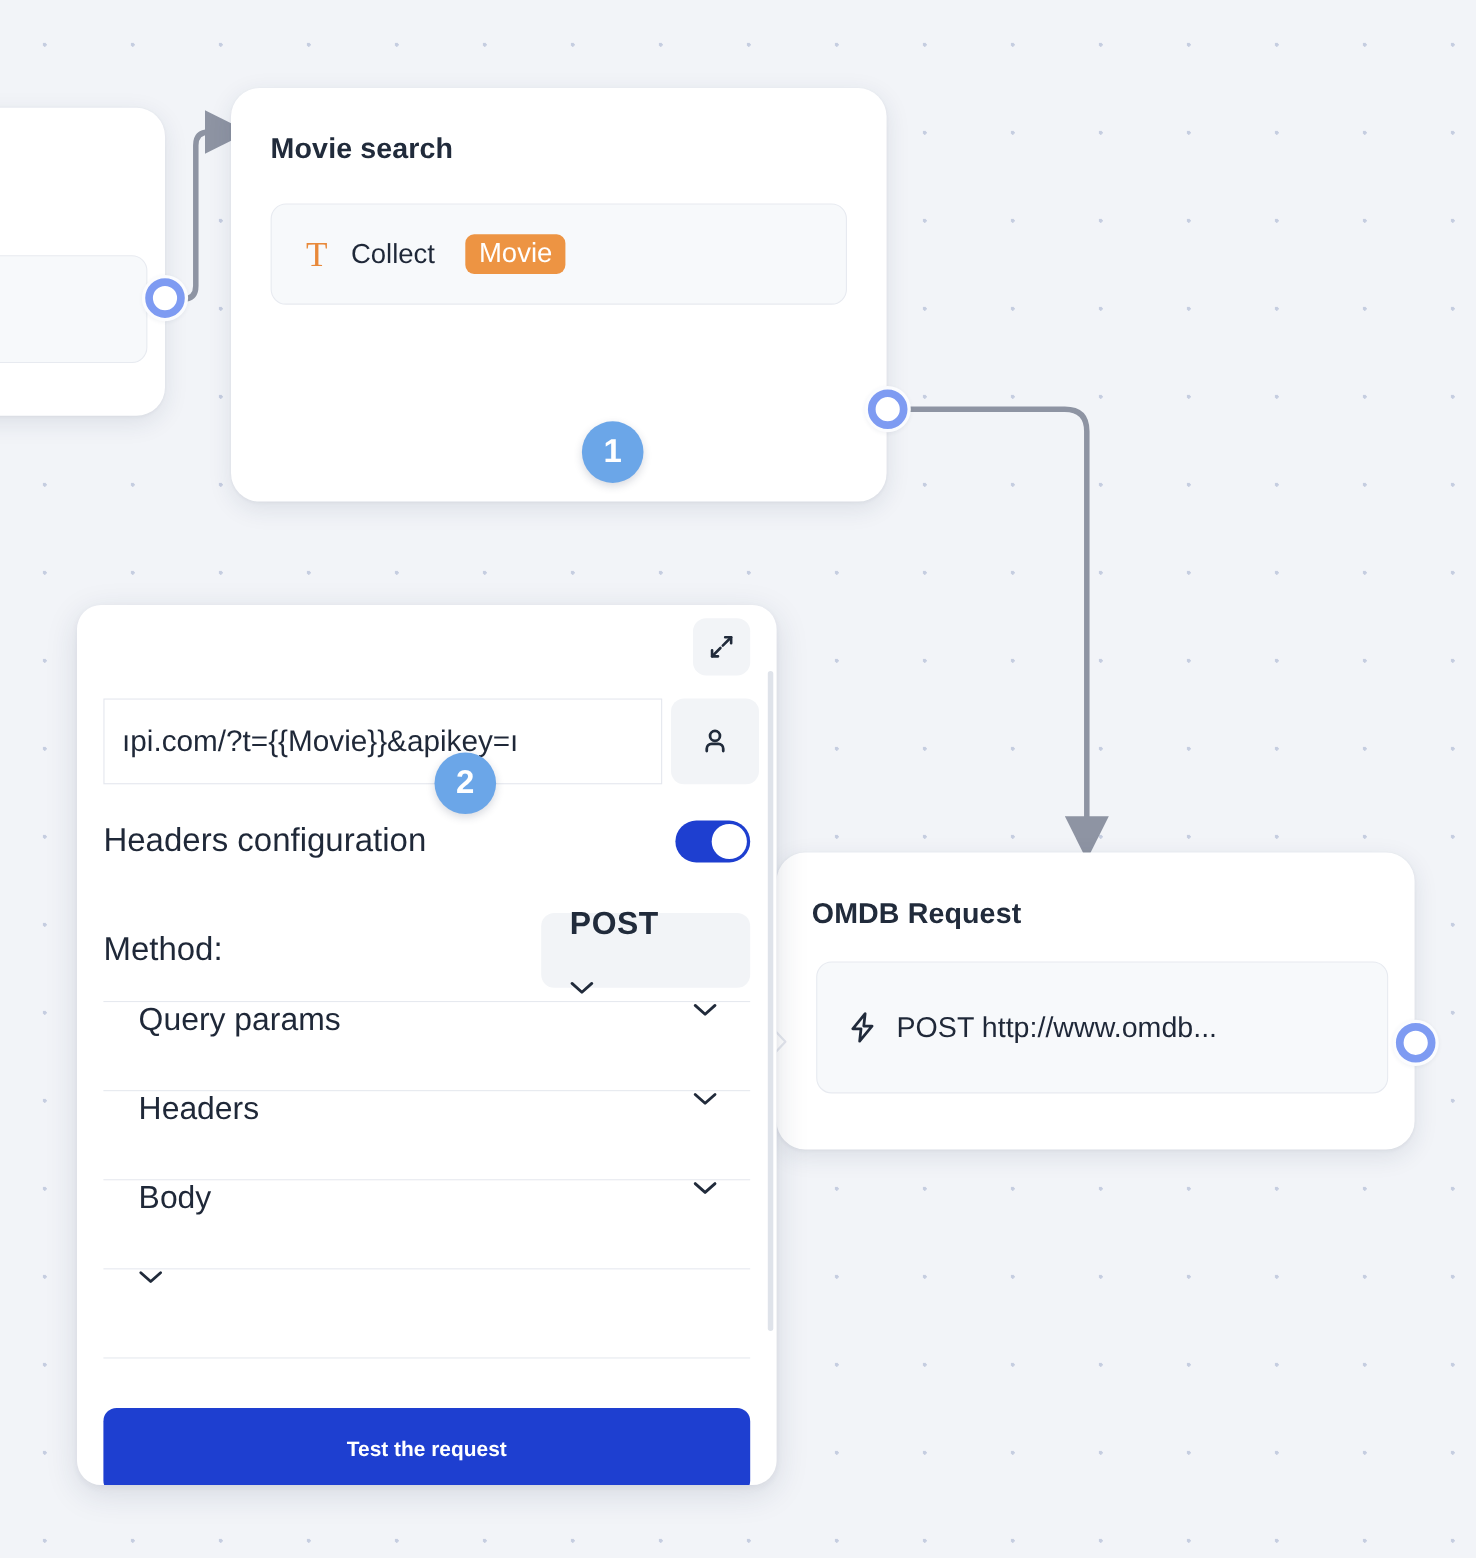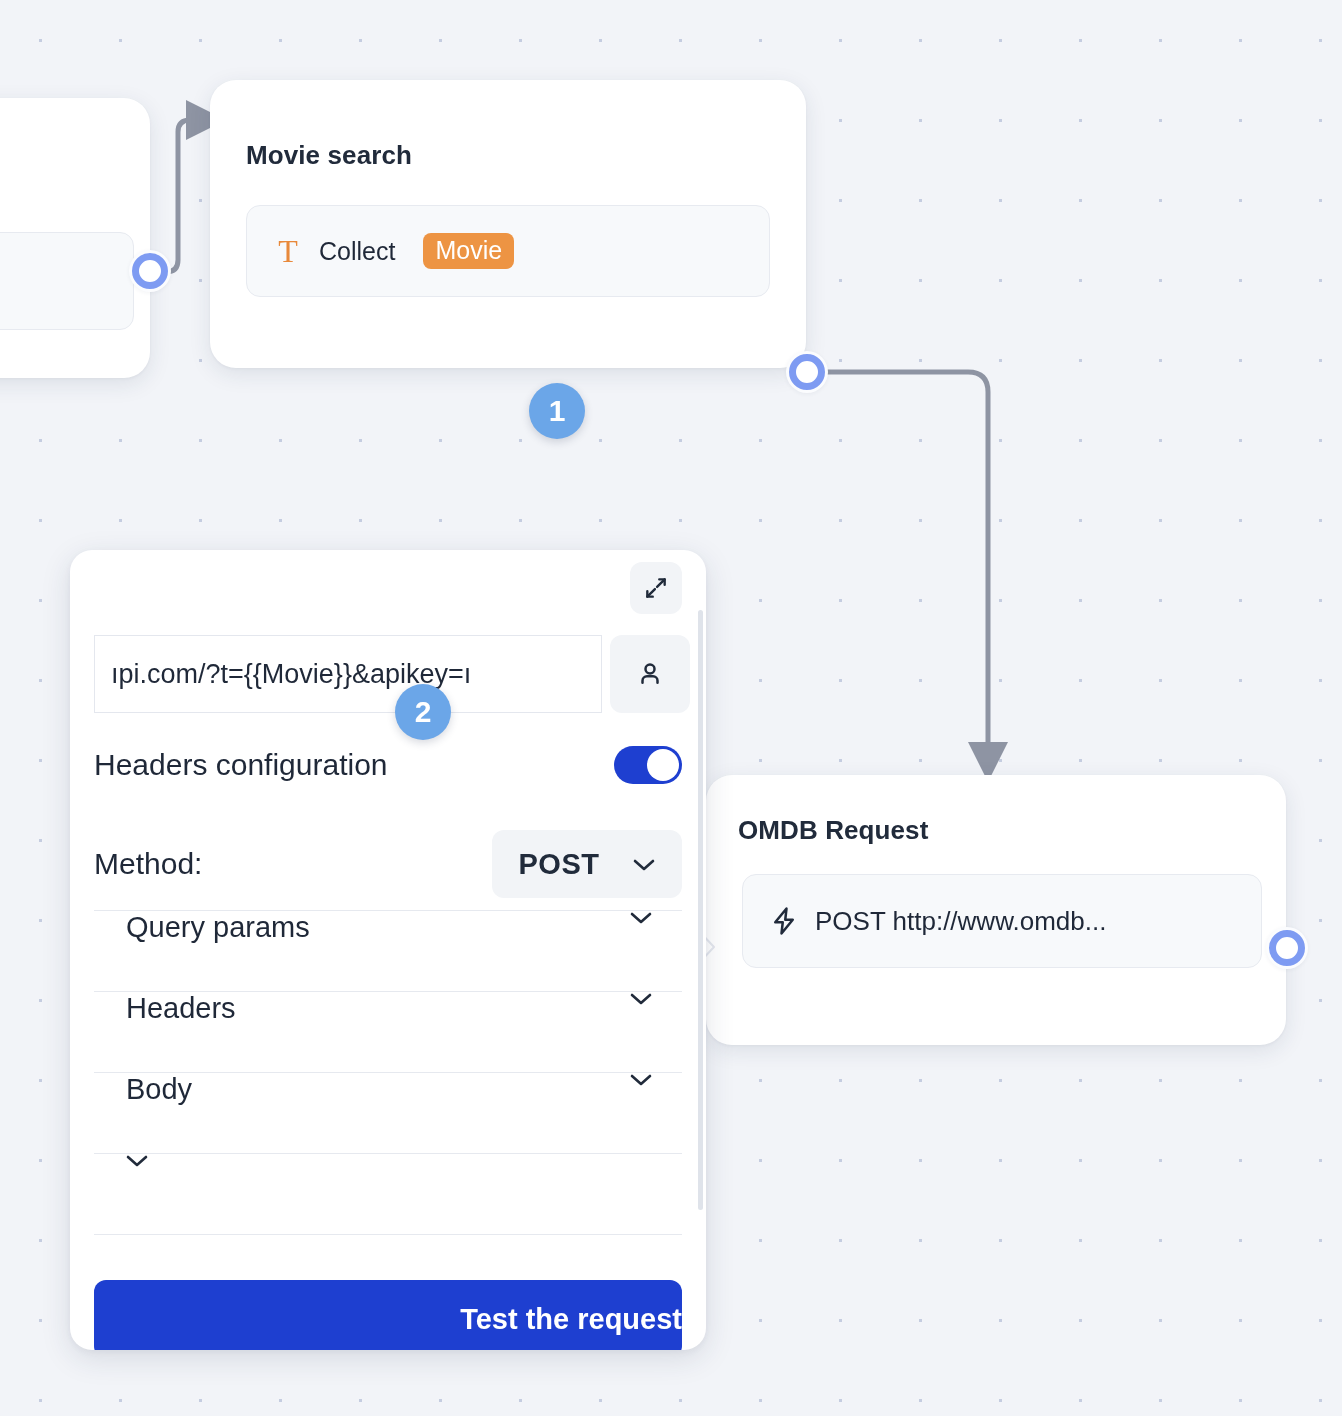--- a/index.html
+++ b/index.html
@@ -60,22 +60,22 @@
     border-radius: 14px;
     font-size: 25px;
     color: #1f2838;
   }
 
   
   #node-movie-search {
     left: 210px;
     top: 80px;
     width: 596px;
-    height: 288px;
-    padding: 60px 36px;
+    height: 376px;
+    padding: 40px 36px;
   }
   #node-movie-search .node-title { margin-bottom: 34px; }
   #node-movie-search .node-item {
     height: 92px;
     padding: 0 26px;
     margin-bottom: 24px;
   }
 
   .icon-chat { width: 30px; height: 30px; flex: none; }
   .icon-tletter {
@@ -103,21 +103,21 @@
   
   #node-omdb {
     left: 706px;
     top: 775px;
     width: 580px;
     height: 270px;
     padding: 40px 32px;
   }
   #node-omdb .node-title { margin-bottom: 28px; }
   #node-omdb .node-item {
-    height: 94px;
+    height: 120px;
     padding: 0 26px;
     font-size: 26px;
     margin-left: 4px;
     width: 520px;
   }
   .icon-bolt { width: 30px; height: 30px; flex: none; }
 
   
   #node-partial {
     left: -160px;
@@ -297,25 +297,25 @@
     align-items: center;
     justify-content: space-between;
   }
   #method-label { font-size: 30px; color: #1f2838; }
   #method-select {
     background: #f2f4f7;
     border-radius: 12px;
     height: 68px;
     min-width: 190px;
     display: flex;
-    align-items: center;
     justify-content: center;
     gap: 34px;
     padding: 0 26px;
     cursor: pointer;
+    flex-direction: column;
   }
   #method-value {
     font-size: 29px;
     font-weight: 700;
     color: #212b3b;
     letter-spacing: 0.5px;
   }
 
   #accordion {
     position: absolute;
@@ -345,24 +345,23 @@
     position: absolute;
     left: 24px;
     top: 730px;
     width: 588px;
     height: 78px;
     background: #1e3fd0;
     color: #ffffff;
     border: none;
     border-radius: 12px;
     font-family: "Liberation Sans", sans-serif;
-    font-size: 29px;
+    font-size: 19px;
     font-weight: 700;
     cursor: pointer;
-    text-align: right;
   }
 
   #panel-scrollbar {
     position: absolute;
     right: 3px;
     top: 60px;
     width: 5px;
     height: 600px;
     border-radius: 3px;
     background: #dfe3ea;

